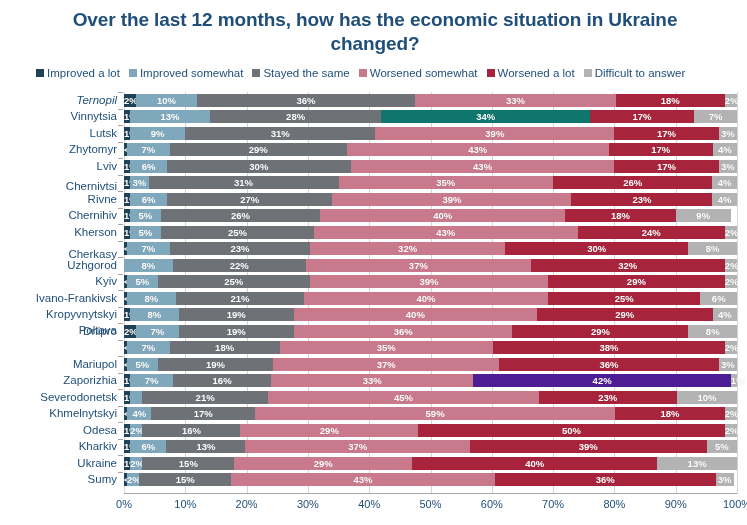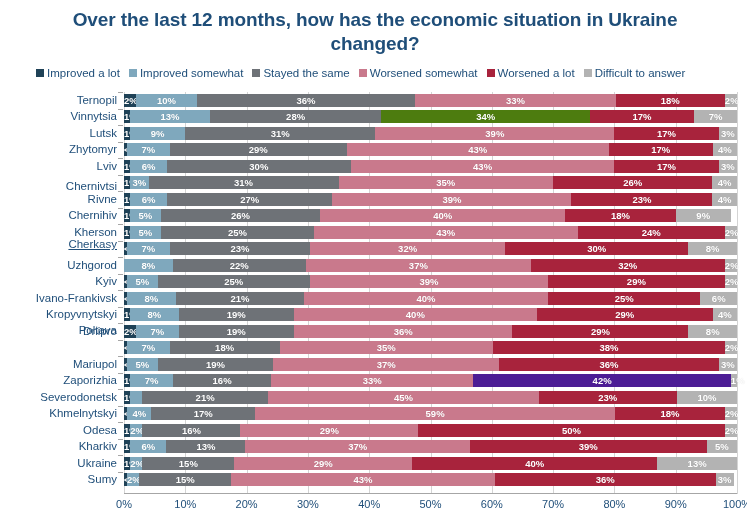--- a/index.html
+++ b/index.html
@@ -151,30 +151,30 @@
         <span class="legend-label">Worsened a lot</span>
       </div>
       <div class="legend-item">
         <span class="legend-swatch" style="background: rgb(179, 179, 179);"></span>
         <span class="legend-label">Difficult to answer</span>
       </div>
     </div>
 
   <div class="plot-wrap">
     <div class="cat-labels" id="catLabels">
-        <div class="cat-label" style="top: 1.75px;">Ternopil</div>
+        <div class="cat-label" style="top: 1.75px; font-style: italic;">Ternopil</div>
         <div class="cat-label" style="top: 18.25px;">Vinnytsia</div>
         <div class="cat-label" style="top: 34.75px;">Lutsk</div>
         <div class="cat-label" style="top: 51.25px;">Zhytomyr</div>
         <div class="cat-label" style="top: 67.75px;">Lviv</div>
         <div class="cat-label" style="top: 88px;">Chernivtsi</div>
         <div class="cat-label" style="top: 100.75px;">Rivne</div>
         <div class="cat-label" style="top: 117.25px;">Chernihiv</div>
         <div class="cat-label" style="top: 133.75px;">Kherson</div>
-        <div class="cat-label" style="top: 146px; text-decoration: underline;">Cherkasy</div>
+        <div class="cat-label" style="top: 156px;">Cherkasy</div>
         <div class="cat-label" style="top: 166.75px;">Uzhgorod</div>
         <div class="cat-label" style="top: 183.25px;">Kyiv</div>
         <div class="cat-label" style="top: 199.75px;">Ivano-Frankivsk</div>
         <div class="cat-label" style="top: 216.25px;">Kropyvnytskyi</div>
         <div class="cat-label" style="top: 232.75px;">Dnipro</div>
         <div class="cat-label" style="top: 232px;">Poltava</div>
         <div class="cat-label" style="top: 265.75px;">Mariupol</div>
         <div class="cat-label" style="top: 282.25px;">Zaporizhia</div>
         <div class="cat-label" style="top: 298.75px;">Severodonetsk</div>
         <div class="cat-label" style="top: 315.25px;">Khmelnytskyi</div>
@@ -221,21 +221,21 @@
         <div class="bar-row" style="top: 18.25px; height: 13px;">
           <div class="seg tiny" style="width: 1%; background: rgb(31, 66, 87);">
             <span class="seg-label">1%</span>
           </div>
           <div class="seg" style="width: 13%; background: rgb(127, 168, 189);">
             <span class="seg-label">13%</span>
           </div>
           <div class="seg" style="width: 28%; background: rgb(110, 114, 119);">
             <span class="seg-label">28%</span>
           </div>
-          <div class="seg" style="width: 34%; background: #4d7c0f;">
+          <div class="seg" style="width: 34%; background: #0f766e;">
             <span class="seg-label">34%</span>
           </div>
           <div class="seg" style="width: 17%; background: rgb(168, 35, 60);">
             <span class="seg-label">17%</span>
           </div>
           <div class="seg" style="width: 7%; background: rgb(179, 179, 179);">
             <span class="seg-label">7%</span>
           </div>
         </div>
         <div class="bar-row" style="top: 34.75px; height: 13px;">

